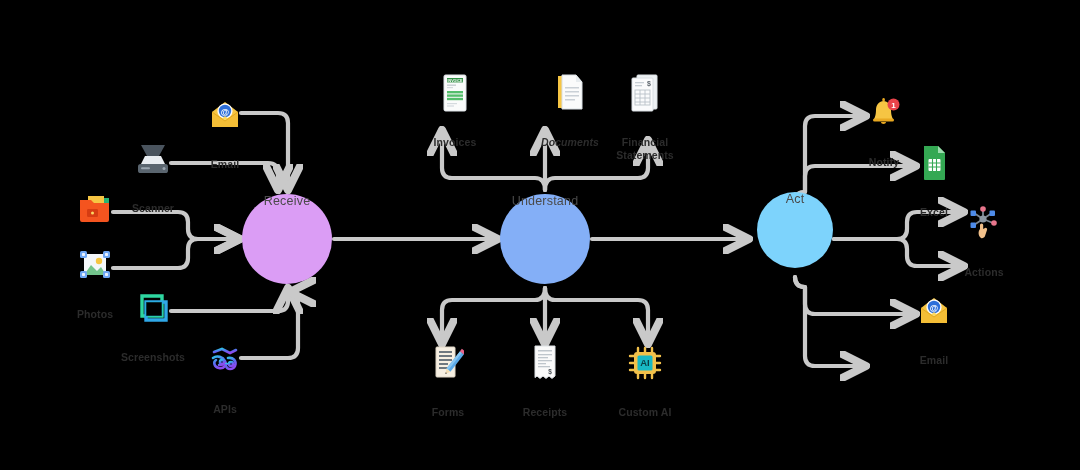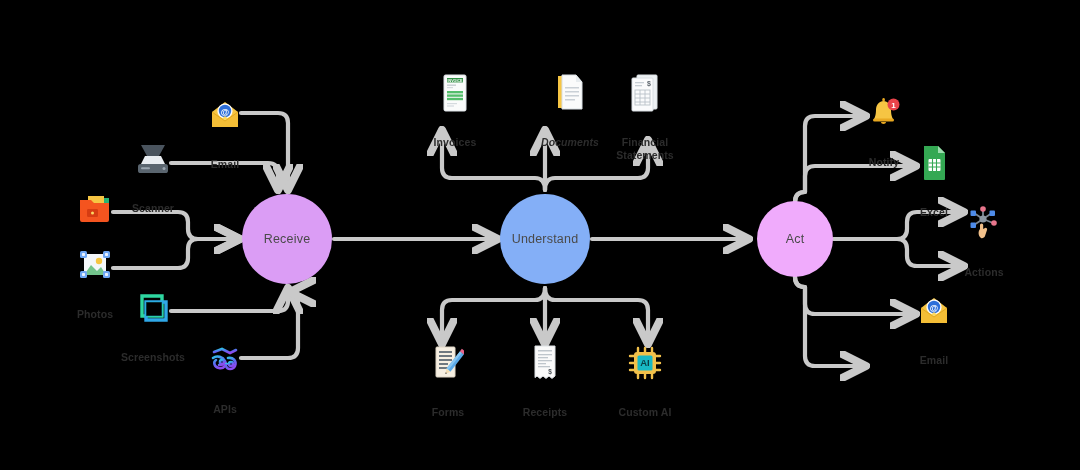--- a/index.html
+++ b/index.html
@@ -8,21 +8,21 @@
     background: #000000;
     font-family: "Liberation Sans", sans-serif;
     overflow: hidden;
   }
   #canvas { position: relative; width: 1080px; height: 470px; }
 
   svg.wires { position: absolute; left: 0; top: 0; width: 1080px; height: 470px; pointer-events: none; }
 
   .node {
     position: absolute; border-radius: 50%;
-    display: flex; align-items: center; justify-content: center;
+    display: flex; justify-content: center;
     color: #4a4a4a; font-size: 12.5px; letter-spacing: .2px;
   }
 
   .leaf { position: absolute; width: 96px; text-align: center; }
   .leaf .glyph { display: block; height: 46px; line-height: 46px; font-size: 0; }
   .leaf .glyph svg { vertical-align: middle; }
   .leaf .cap {
     display: block; margin-top: 20px;
     font-size: 10.5px; font-weight: 700; color: #2c2c2c;
     line-height: 13px; letter-spacing: .1px;
@@ -71,21 +71,21 @@
   </svg>
 
   <div class="node" style="left:242px; top:194px; width:90px; height:90px; background:#DB9DF5;">
     <span>Receive</span>
   </div>
 
   <div class="node" style="left:500px; top:194px; width:90px; height:90px; background:#84AFF7;">
     <span>Understand</span>
   </div>
 
-  <div class="node" style="left:757px; top:201px; width:76px; height:76px; background:#f0abfc;">
+  <div class="node" style="left:757px; top:192px; width:76px; height:76px; background:#7dd3fc;">
     <span>Act</span>
   </div>
 
   <div class="leaf" style="left:177px; top:92px;">
     <span class="glyph">
       <svg width="34" height="30" viewBox="0 0 34 30">
         <path d="M4,12 L17,2 L30,12 V27 H4 Z" fill="#F6C543"></path>
         <circle cx="17" cy="11" r="7.6" fill="#FCFCFC"></circle>
         <circle cx="17" cy="11" r="6.2" fill="#2E6FD9"></circle>
         <text x="17" y="14.8" font-size="8.6" fill="#fff" text-anchor="middle" font-family="'Liberation Sans',sans-serif" font-weight="700">@</text>

